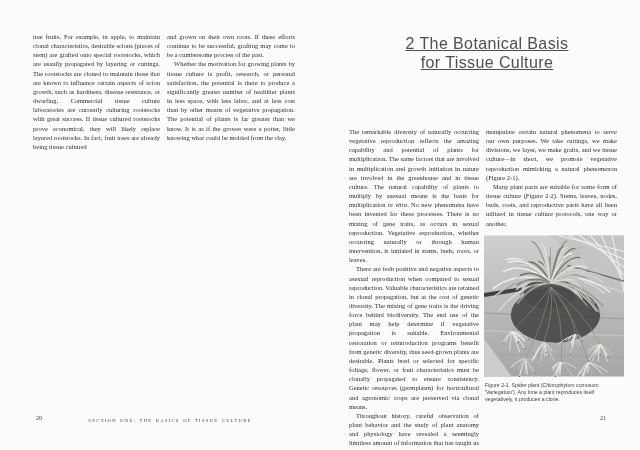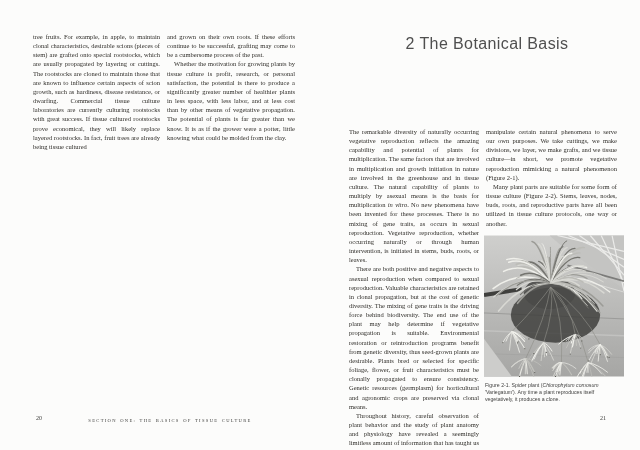--- a/index.html
+++ b/index.html
@@ -9,21 +9,21 @@
        letter-spacing:0;}
   .col p{margin:0;}
   .col p.indent{text-indent:7px;}
   .it{font-style:italic;}
   
   #lp-col1{left:33px;top:32px;width:127px;}
   #lp-col2{left:167px;top:32px;width:128px;}
   
   #chapter-title{position:absolute;left:349px;top:34px;width:276px;text-align:center;
        font-family:"Liberation Sans",sans-serif;font-weight:300;font-size:16px;
-       line-height:19px;color:#4f4f4f;letter-spacing:0.4px;}
+       line-height:19px;color:#4f4f4f;letter-spacing:0.4px;text-decoration:underline;}
   #rp-col1{left:349px;top:127px;width:130px;}
   #rp-col2{left:486px;top:127px;width:131px;}
   #figure-photo{position:absolute;left:484px;top:235px;width:140px;height:142px;}
   #figure-photo svg{display:block;width:140px;height:142px;}
   #figure-caption{position:absolute;left:485px;top:382px;width:135px;
        font-family:"Liberation Sans",sans-serif;font-size:5.2px;line-height:7px;
        color:#3f3f3e;text-align:left;}
   
   #footer-left-pagenum{position:absolute;left:36px;top:415px;font-size:6px;color:#3c3c3a;}
   #footer-section{position:absolute;left:60px;top:418px;width:220px;text-align:center;
@@ -41,20 +41,21 @@
     <p class="cont">tree fruits. For example, in apple, to maintain clonal characteristics, desirable scions (pieces of stem) are grafted onto special rootstocks, which are usually propagated by layering or cuttings. The rootstocks are cloned to maintain those that are known to influence certain aspects of scion growth, such as hardiness, disease resistance, or dwarfing. Commercial tissue culture laboratories are currently culturing rootstocks with great success. If tissue cultured rootstocks prove economical, they will likely replace layered rootstocks. In fact, fruit trees are already being tissue cultured</p>
   </div>
 
   <div class="col" id="lp-col2">
     <p class="cont">and grown on their own roots. If these efforts continue to be successful, grafting may come to be a cumbersome process of the past.</p>
     <p class="indent">Whether the motivation for growing plants by tissue culture is profit, research, or personal satisfaction, the potential is there to produce a significantly greater number of healthier plants in less space, with less labor, and at less cost than by other means of vegetative propagation. The potential of plants is far greater than we know. It is as if the grower were a potter, little knowing what could be molded from the clay.</p>
   </div>
 
   <div id="chapter-title">
     <div>2 The Botanical Basis</div>
+    <div>for Tissue Culture</div>
   </div>
 
   <div class="col" id="rp-col1">
     <p><span>The remarkable diversity of naturally occurring vegetative reproduction reflects the amazing capability and potential of plants for multiplication. The same factors that are involved in multiplication and growth initiation in nature are involved in the greenhouse and in tissue culture. The natural capability of plants to multiply by asexual means is the basis for multiplication </span><span class="it">in vitro</span><span>. No new phenomena have been invented for these processes. There is no mixing of gene traits, as occurs in sexual reproduction. Vegetative reproduction, whether occurring naturally or through human intervention, is initiated in stems, buds, roots, or leaves.</span></p>
     <p class="indent">There are both positive and negative aspects to asexual reproduction when compared to sexual reproduction. Valuable characteristics are retained in clonal propagation, but at the cost of genetic diversity. The mixing of gene traits is the driving force behind biodiversity. The end use of the plant may help determine if vegetative propagation is suitable. Environmental restoration or reintroduction programs benefit from genetic diversity, thus seed-grown plants are desirable. Plants bred or selected for specific foliage, flower, or fruit characteristics must be clonally propagated to ensure consistency. Genetic resources (germplasm) for horticultural and agronomic crops are preserved via clonal means.</p>
     <p class="indent">Throughout history, careful observation of plant behavior and the study of plant anatomy and physiology have revealed a seemingly limitless amount of information that has taught us to</p>
   </div>
 
   <div class="col" id="rp-col2">
     <p class="cont">manipulate certain natural phenomena to serve our own purposes. We take cuttings, we make divisions, we layer, we make grafts, and we tissue culture—in short, we promote vegetative reproduction mimicking a natural phenomenon (Figure 2-1).</p>

